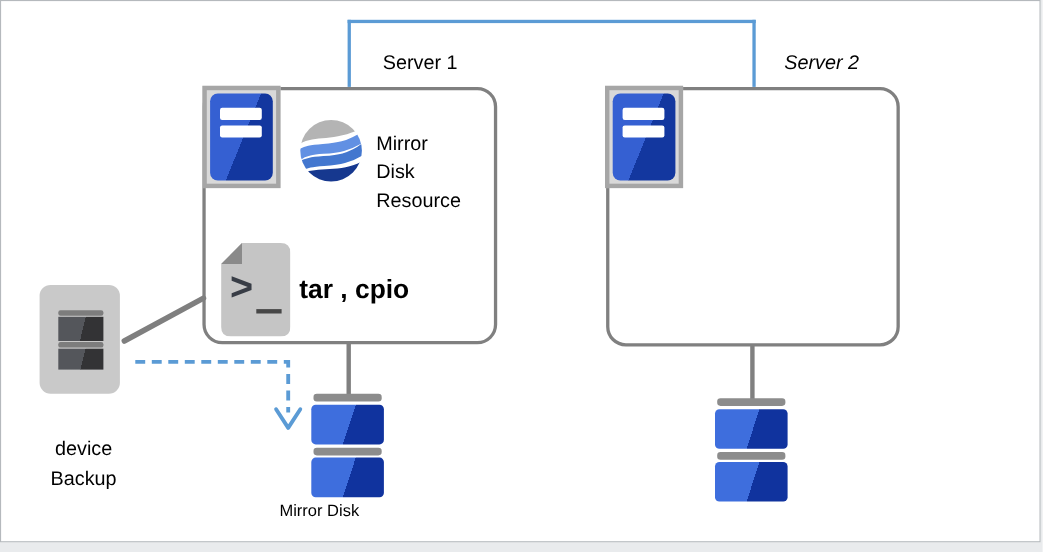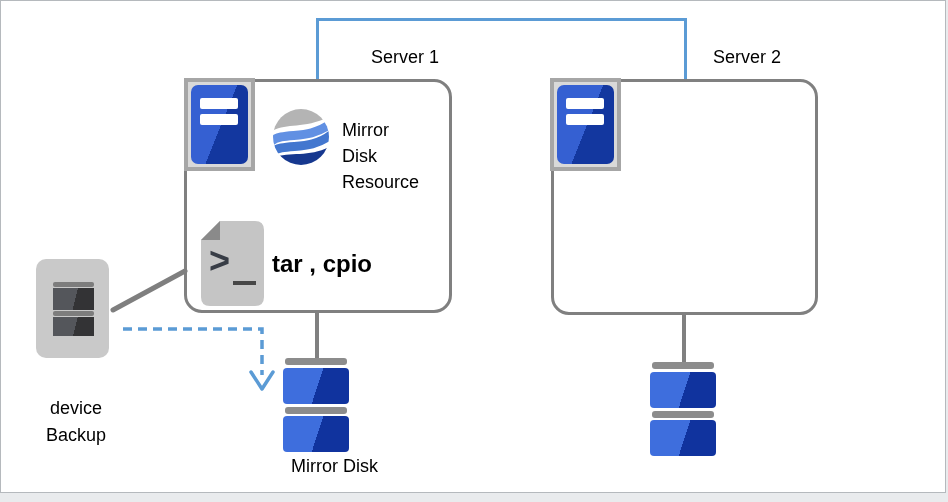--- a/index.html
+++ b/index.html
@@ -90,23 +90,23 @@
     background:linear-gradient(104deg,#54565b 54%,#333335 54%);
   }
   .backup-device .slot.s1{top:29px;height:22px;}
   .backup-device .slot.s2{top:58px;height:19px;}
 
   .overlay{position:absolute;left:0;top:0;pointer-events:none;}
 
   .resource-text{position:absolute;left:341px;top:100px;font-size:18px;line-height:26px;margin-top:16px;}
   .tarcpio-text{position:absolute;left:271px;top:249px;font-size:24px;font-weight:bold;}
   .backup-label{position:absolute;left:14px;top:394px;width:122px;font-size:18px;line-height:27px;text-align:center;}
-  .mirrordisk-label{position:absolute;left:253px;top:455px;width:124px;font-size:18px;text-align:right;}
-  .server1-label{position:absolute;left:316px;top:46px;width:130px;font-size:18px;text-align:center;padding-left:23px;}
-  .server2-label{position:absolute;left:684px;top:46px;width:124px;font-size:18px;text-align:center;}
+  .mirrordisk-label{position:absolute;left:253px;top:455px;width:124px;font-size:15px;text-align:left;}
+  .server1-label{position:absolute;left:316px;top:46px;width:130px;font-size:18px;text-align:center;}
+  .server2-label{position:absolute;left:684px;top:46px;width:124px;font-size:18px;text-align:center;font-style:italic;}
 </style>
 </head>
 <body>
 
 <div class="canvas">
   <div class="frame">
 
     <div class="interconnect"></div>
 
     <div class="server1-label">Server 1</div>

